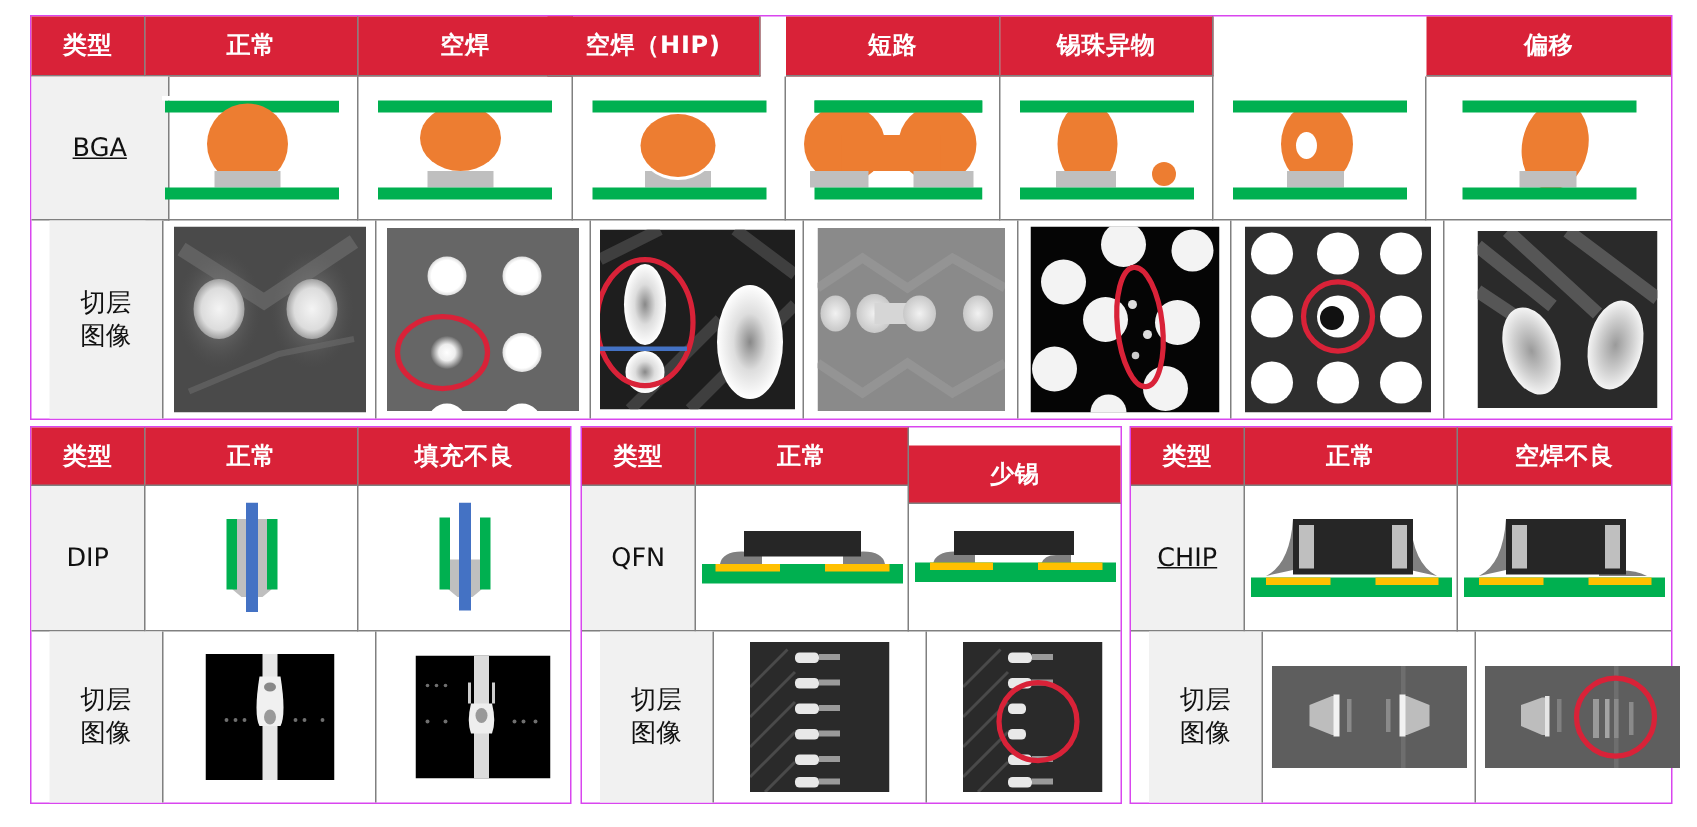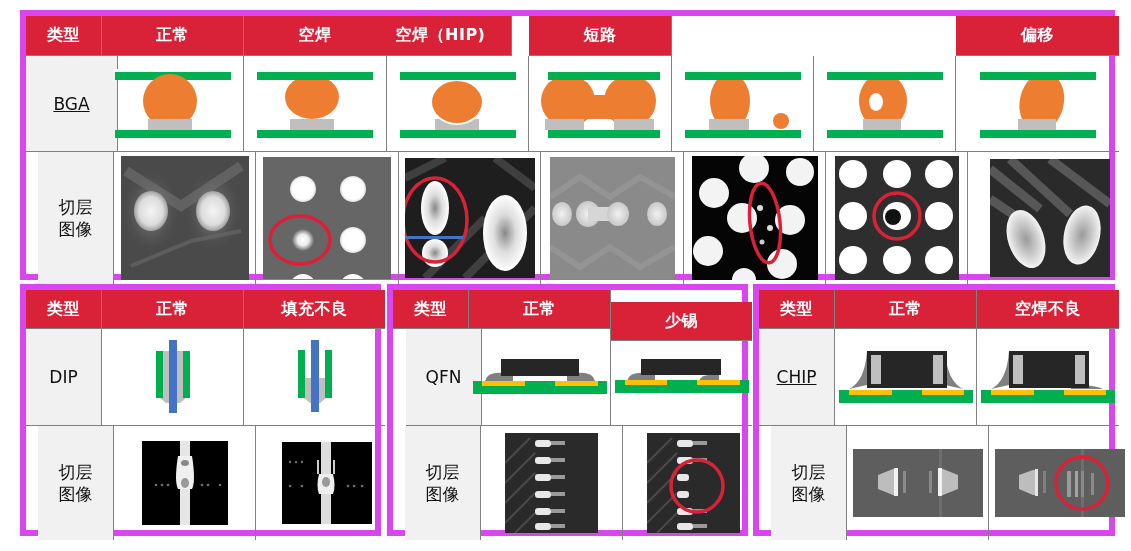--- a/index.html
+++ b/index.html
@@ -1,37 +1,38 @@
 <!DOCTYPE html>
 <html><head>
 <meta charset="utf-8">
 <style>
   * { box-sizing: border-box; margin: 0; padding: 0; }
   html, body { width: 1131px; height: 551px; background: #ffffff; overflow: hidden; }
   body { position: relative; font-family: "DejaVu Sans", sans-serif; }
 
-  .tbl { position: absolute; border: 6px solid #d946ef; background: #ffffff; }
+  .tbl { position: absolute; border: 1px solid #d946ef; background: #ffffff; }
   .cell { position: absolute; border-right: 1px solid #808080; border-bottom: 1px solid #808080;
           display: flex; align-items: center; justify-content: center; overflow: hidden; }
   .hdr { background: #d92238; color: #ffffff; font-weight: bold; font-size: 16px; letter-spacing: 0.5px; }
   .lbl { background: #f1f1f1; color: #111111; font-size: 17px; text-align: center; line-height: 22px; flex-direction: column; }
   .lastcol { border-right: none; }
   .lastrow { border-bottom: none; margin-left: 12px; }
   svg { display: block; }
 </style>
 </head>
 <body>
 
 <div class="tbl" style="left:20px; top:10px; width:1095px; height:270px;">
 
   <div class="cell hdr" style="left:0; top:0; width:76px; height:40px;">类型</div>
   <div class="cell hdr" style="left:76px; top:0; width:142px; height:40px;">正常</div>
   <div class="cell hdr" style="left:218px; top:0; width:143px; height:40px;">空焊</div>
   <div class="cell hdr" style="left:344px; top:0; width:142px; height:40px;text-align:right;">空焊（HIP)</div>
   <div class="cell hdr" style="left:503px; top:0; width:143px; height:40px;">短路</div>
+  <div class="cell hdr" style="left:646px; top:0; width:142px; height:40px;">锡珠异物</div>
   <div class="cell hdr lastcol" style="left:930px; top:0; width:163px; height:40px;">偏移</div>
 
   <div class="cell lbl" style="left:0; top:40px; width:92px; height:96px;text-decoration:underline;">
     <span>BGA</span>
   </div>
 
   <div class="cell" style="left:76px; top:40px; width:142px; height:96px;">
     <svg width="120" height="70" viewBox="0 0 120 70">
       <rect x="2" y="3" width="116" height="8" fill="#00b050"></rect>
       <ellipse cx="57" cy="32" rx="27" ry="27" fill="#ed7d31"></ellipse>
@@ -317,21 +318,21 @@
       <ellipse cx="44" cy="40" rx="4" ry="5" fill="#999"></ellipse>
     </svg>
   </div>
 </div>
 
 <div class="tbl" style="left:387px; top:284px; width:361px; height:252px;">
   <div class="cell hdr" style="left:0; top:0; width:76px; height:39px;">类型</div>
   <div class="cell hdr" style="left:76px; top:0; width:142px; height:39px;">正常</div>
   <div class="cell hdr lastcol" style="left:218px; top:0; width:141px; height:39px;margin-top:12px;">少锡</div>
 
-  <div class="cell lbl" style="left:13px; top:39px; width:76px; height:97px;text-align:right;">
+  <div class="cell lbl" style="left:0; top:39px; width:76px; height:97px;text-align:right;">
     <span>QFN</span>
   </div>
   <div class="cell" style="left:76px; top:39px; width:142px; height:97px;">
     <svg width="134" height="36" viewBox="0 0 134 36">
       <path d="M12 22 Q14 12 32 14 L40 14 L40 22 Z" fill="#808080"></path>
       <path d="M122 22 Q120 12 102 14 L94 14 L94 22 Z" fill="#808080"></path>
       <rect x="28" y="0" width="78" height="17" fill="#262626"></rect>
       <rect x="0" y="22" width="134" height="13" fill="#00b050"></rect>
       <rect x="9" y="22" width="43" height="5" fill="#ffc000"></rect>
       <rect x="82" y="22" width="43" height="5" fill="#ffc000"></rect>

